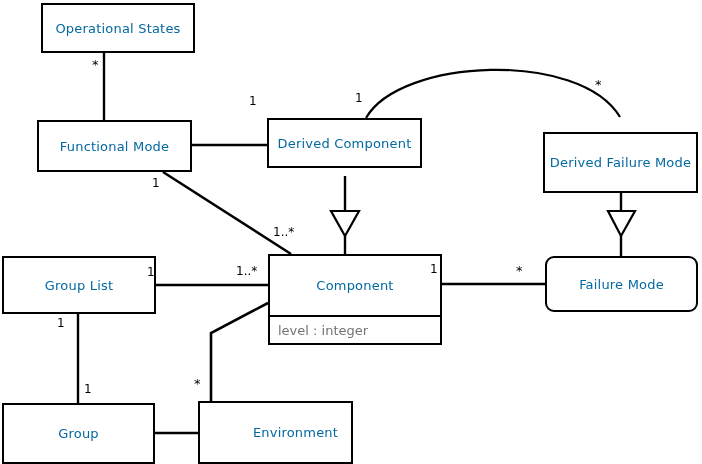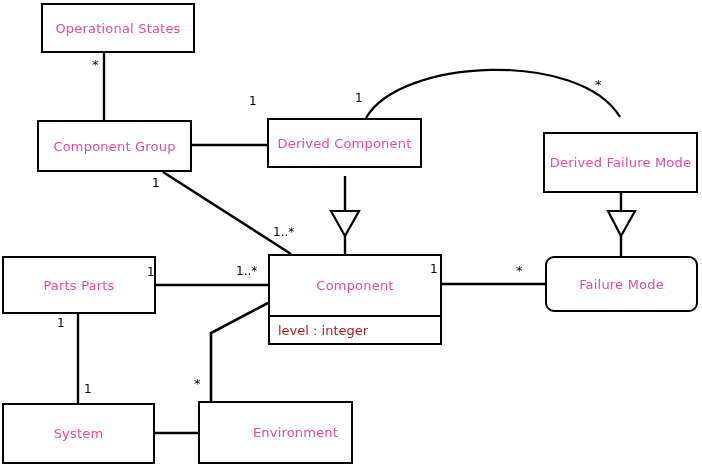--- a/index.html
+++ b/index.html
@@ -33,32 +33,32 @@
     display: flex;
     flex-direction: column;
     z-index: 5;
   }
   .uml-name-compartment {
     flex: 1 1 auto;
     display: flex;
     align-items: center;
     justify-content: center;
     font-size: 13px;
-    color: #ec4899;
+    color: #0369a1;
     letter-spacing: 0.2px;
     white-space: nowrap;
     padding: 0 4px;
   }
   .uml-attr-compartment {
     border-top: 2px solid #000000;
     display: flex;
     align-items: center;
     justify-content: flex-start;
     font-size: 13px;
-    color: #b91c1c;
+    color: #737373;
     padding: 0 8px;
     height: 28px;
     box-sizing: border-box;
     white-space: nowrap;
   }
   .mult-label {
     position: absolute;
     font-size: 12px;
     color: #000000;
     white-space: nowrap;
@@ -101,46 +101,46 @@
     <line x1="155" y1="433" x2="198" y2="433" stroke="#000000" stroke-width="2.4"></line>
 
     <polyline points="211,401 211,333 268,303" fill="none" stroke="#000000" stroke-width="2.6"></polyline>
   </svg>
 
   <div class="uml-class" style="left:41px; top:3px; width:154px; height:50px;">
     <div class="uml-name-compartment">Operational States</div>
   </div>
 
   <div class="uml-class" style="left:37px; top:120px; width:155px; height:52px;">
-    <div class="uml-name-compartment">Component Group</div>
+    <div class="uml-name-compartment">Functional Mode</div>
   </div>
 
   <div class="uml-class" style="left:267px; top:118px; width:155px; height:50px;">
     <div class="uml-name-compartment">Derived Component</div>
   </div>
 
   <div class="uml-class" style="left:543px; top:132px; width:155px; height:61px;">
     <div class="uml-name-compartment">Derived Failure Mode</div>
   </div>
 
   <div class="uml-class" style="left:2px; top:256px; width:154px; height:58px;">
-    <div class="uml-name-compartment">Parts Parts</div>
+    <div class="uml-name-compartment">Group List</div>
   </div>
 
   <div class="uml-class" style="left:268px; top:254px; width:174px; height:91px;">
     <div class="uml-name-compartment">Component</div>
     <div class="uml-attr-compartment">level : integer</div>
   </div>
 
   <div class="uml-class" style="left:545px; top:256px; width:153px; height:56px;border-radius:9px;">
     <div class="uml-name-compartment">Failure Mode</div>
   </div>
 
   <div class="uml-class" style="left:2px; top:403px; width:153px; height:61px;">
-    <div class="uml-name-compartment">System</div>
+    <div class="uml-name-compartment">Group</div>
   </div>
 
   <div class="uml-class" style="left:198px; top:401px; width:155px; height:63px;padding-left:40px;">
     <div class="uml-name-compartment">Environment</div>
   </div>
 
   <div class="mult-label mult-star" style="left:92px; top:58px;">*</div>
 
   <div class="mult-label" style="left:249px; top:95px;">1</div>
 

